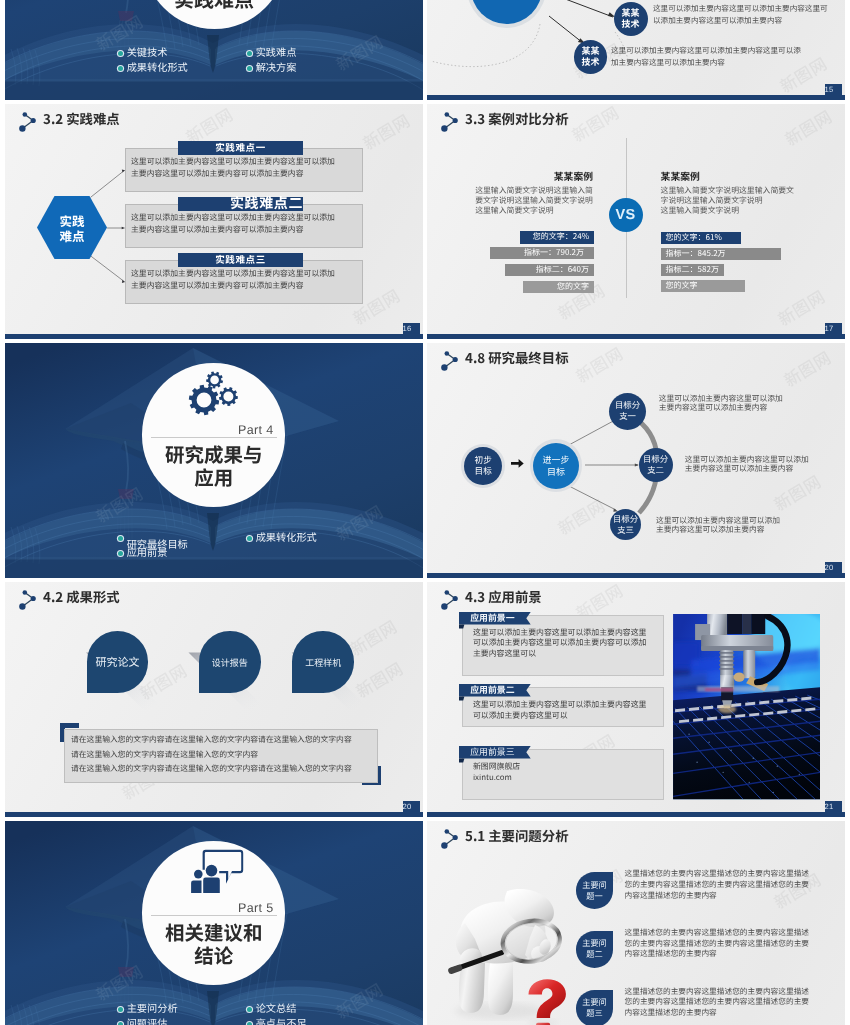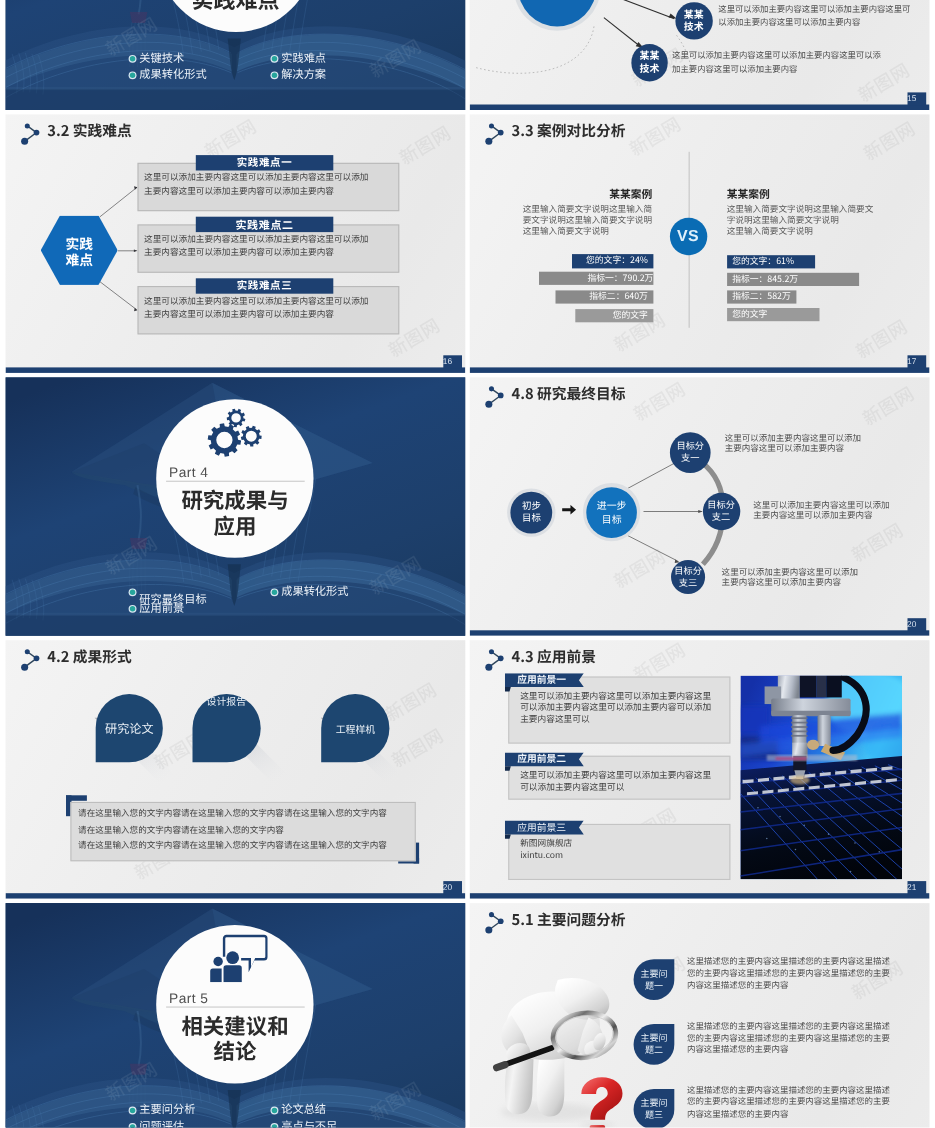--- a/index.html
+++ b/index.html
@@ -13,21 +13,21 @@
 .cs .botbar{position:absolute;left:0;right:0;bottom:0.3px;height:4.8px;background:#1d4071;}
 .pagenum{position:absolute;right:3.5px;bottom:4px;width:17px;height:12px;background:#1d4071;
   color:#dce6f2;font-size:7.6px;line-height:12px;text-align:left;letter-spacing:0.2px;z-index:4;}
 .hdr{position:absolute;left:10px;top:3.5px;display:flex;align-items:flex-start;}
 .hdr .ttl{font-size:13.4px;font-weight:bold;color:#2d2d2d;white-space:nowrap;margin-left:2px;
   font-family:"Noto Sans CJK SC","Liberation Sans",sans-serif;}
 
 
 .ds{background:#1c3c63;}
 .ds .circle{position:absolute;border-radius:50%;background:#fcfcfc;}
-.ds .part{position:absolute;text-align:left;color:#4f4f4f;font-size:12.5px;letter-spacing:0.4px;}
+.ds .part{position:absolute;text-align:right;color:#4f4f4f;font-size:12.5px;letter-spacing:0.4px;}
 .ds .hr{position:absolute;height:1px;background:#cacaca;}
 .ds .ctitle{position:absolute;text-align:center;color:#2b2b2b;font-weight:bold;line-height:1.2;
   white-space:pre-line;font-family:"Noto Sans CJK SC",sans-serif;}
 .ds .blt{position:absolute;color:#edf3f9;font-size:10.2px;white-space:nowrap;
   font-family:"Noto Sans CJK SC",sans-serif;}
 .ds .bdot{position:absolute;width:5.6px;height:5.6px;border-radius:50%;background:#27a69c;
   box-shadow:0 0 0 1.1px #dbe7f2;}
 
 
 .wm{position:absolute;color:rgba(150,150,150,0.13);font-size:16.5px;white-space:nowrap;
@@ -187,21 +187,21 @@
         <div class="cjk" style="color:#fff;font-weight:bold;font-size:12.5px;line-height:1.2;text-align:center;white-space:pre-line">实践
 难点</div>
       </div>
       <div style="position:absolute;left:0;top:37.5px;width:418px">
         <div style="position:absolute;left:120px;top:6px;width:238px;height:44px;background:#d9d9d9;border:1px solid #b9b9b9;box-sizing:border-box"></div>
         <div class="cjk" style="position:absolute;left:173px;top:-0.5px;width:125px;height:13.5px;background:#1d4071;color:#fff;font-size:9.5px;font-weight:bold;line-height:13.5px;text-align:center;letter-spacing:0.6px">实践难点一</div>
         <div class="cjk" style="position:absolute;left:126px;top:14px;width:205px;font-size:7.85px;line-height:1.62;color:#3f3f3f">这里可以添加主要内容这里可以添加主要内容这里可以添加主要内容这里可以添加主要内容可以添加主要内容</div>
       </div>
       <div style="position:absolute;left:0;top:93.5px;width:418px">
         <div style="position:absolute;left:120px;top:6px;width:238px;height:44px;background:#d9d9d9;border:1px solid #b9b9b9;box-sizing:border-box"></div>
-        <div class="cjk" style="position:absolute;left:173px;top:-0.5px;width:125px;height:13.5px;background:#1d4071;color:#fff;font-size:10px;font-weight:bold;line-height:13.5px;text-align:center;letter-spacing:0.6px">实践难点二</div>
+        <div class="cjk" style="position:absolute;left:173px;top:-0.5px;width:125px;height:13.5px;background:#1d4071;color:#fff;font-size:14px;font-weight:bold;line-height:13.5px;text-align:right;letter-spacing:0.6px">实践难点二</div>
         <div class="cjk" style="position:absolute;left:126px;top:14px;width:205px;font-size:7.85px;line-height:1.62;color:#3f3f3f">这里可以添加主要内容这里可以添加主要内容这里可以添加主要内容这里可以添加主要内容可以添加主要内容</div>
       </div>
       <div style="position:absolute;left:0;top:149.5px;width:418px">
         <div style="position:absolute;left:120px;top:6px;width:238px;height:44px;background:#d9d9d9;border:1px solid #b9b9b9;box-sizing:border-box"></div>
         <div class="cjk" style="position:absolute;left:173px;top:-0.5px;width:125px;height:13.5px;background:#1d4071;color:#fff;font-size:9.5px;font-weight:bold;line-height:13.5px;text-align:center;letter-spacing:0.6px">实践难点三</div>
         <div class="cjk" style="position:absolute;left:126px;top:14px;width:205px;font-size:7.85px;line-height:1.62;color:#3f3f3f">这里可以添加主要内容这里可以添加主要内容这里可以添加主要内容这里可以添加主要内容可以添加主要内容</div>
       </div>
       <div class="botbar"></div>
       <div class="pagenum">16</div>
     </div>
@@ -221,21 +221,21 @@
         <div class="ttl">3.3 案例对比分析</div>
       </div>
       <div style="position:absolute;left:198.5px;top:34px;width:1px;height:160px;background:#c5c5c5"></div>
       <div style="position:absolute;left:181.5px;top:94px;width:34px;height:34px;border-radius:50%;background:#0a6cb4;color:#dff0fb;font-size:14.5px;font-weight:bold;display:flex;align-items:center;justify-content:center;letter-spacing:0.3px">
         <span>VS</span>
       </div>
       <div class="cjk" style="position:absolute;left:66px;top:65px;width:100px;text-align:right;font-size:9.8px;font-weight:bold;color:#262626">某某案例</div>
       <div class="cjk" style="position:absolute;left:48.2px;top:82px;width:119px;font-size:7.85px;line-height:1.28;color:#585858;white-space:pre-line">这里输入简要文字说明这里输入简要文字说明这里输入简要文字说明
 这里输入简要文字说明</div>
       <div class="cjk" style="position:absolute;left:93.0px;top:127.4px;width:74.0px;height:12.3px;background:#1d4071;color:#fff;font-size:8px;line-height:12.3px;text-align:right;padding-right:5px;box-sizing:border-box">您的文字：24%</div>
-      <div class="cjk" style="position:absolute;left:63.0px;top:142.9px;width:104.0px;height:12.3px;background:#8a8a8a;color:#fff;font-size:8px;line-height:12.3px;text-align:right;padding-right:0;box-sizing:border-box">指标一：790.2万</div>
+      <div class="cjk" style="position:absolute;left:63.0px;top:142.9px;width:104.0px;height:12.3px;background:#8a8a8a;color:#fff;font-size:8px;line-height:12.3px;text-align:right;padding-right:10px;box-sizing:border-box">指标一：790.2万</div>
       <div class="cjk" style="position:absolute;left:78.0px;top:159.8px;width:89.0px;height:12.3px;background:#8a8a8a;color:#fff;font-size:8px;line-height:12.3px;text-align:right;padding-right:5px;box-sizing:border-box">指标二：640万</div>
       <div class="cjk" style="position:absolute;left:95.6px;top:176.8px;width:71.4px;height:12.3px;background:#9a9a9a;color:#fff;font-size:8px;line-height:12.3px;text-align:right;padding-right:5px;box-sizing:border-box">您的文字</div>
       <div class="cjk" style="position:absolute;left:233.6px;top:65px;font-size:9.8px;font-weight:bold;color:#262626">某某案例</div>
       <div class="cjk" style="position:absolute;left:233.6px;top:82px;width:135px;font-size:7.85px;line-height:1.28;color:#585858;white-space:pre-line">这里输入简要文字说明这里输入简要文字说明这里输入简要文字说明
 这里输入简要文字说明</div>
       <div class="cjk" style="position:absolute;left:233.6px;top:127.8px;width:80.6px;height:12.3px;background:#1d4071;color:#fff;font-size:8px;line-height:12.3px;text-align:left;padding-left:5px;box-sizing:border-box">您的文字：61%</div>
       <div class="cjk" style="position:absolute;left:233.6px;top:143.7px;width:120.7px;height:12.3px;background:#8a8a8a;color:#fff;font-size:8px;line-height:12.3px;text-align:left;padding-left:5px;box-sizing:border-box">指标一：845.2万</div>
       <div class="cjk" style="position:absolute;left:233.6px;top:159.9px;width:63.5px;height:12.3px;background:#8a8a8a;color:#fff;font-size:8px;line-height:12.3px;text-align:left;padding-left:5px;box-sizing:border-box">指标二：582万</div>
       <div class="cjk" style="position:absolute;left:233.6px;top:175.9px;width:84.8px;height:12.3px;background:#9a9a9a;color:#fff;font-size:8px;line-height:12.3px;text-align:left;padding-left:5px;box-sizing:border-box">您的文字</div>
       <div class="botbar"></div>
@@ -415,21 +415,21 @@
             <stop offset="1" stop-color="#dcdfe4" stop-opacity="0"></stop>
           </linearGradient>
         </defs>
         <path d="M81.0 70.5 L139.0 128.5 L160.0 128.5 L102.0 70.5 Z" fill="url(#shg)"></path>
         <path d="M183.5 70.5 L241.5 128.5 L262.5 128.5 L204.5 70.5 Z" fill="url(#shg)"></path>
         <path d="M286.6 70.5 L344.6 128.5 L365.6 128.5 L307.6 70.5 Z" fill="url(#shg)"></path>
       </svg>
       <div class="cjk" style="position:absolute;left:81.8px;top:49.3px;width:61.5px;height:61.5px;background:#1d4670;border-radius:50% 50% 50% 0;display:flex;align-items:center;justify-content:center">
         <span style="color:#eaf0f6;font-size:11px;white-space:nowrap">研究论文</span>
       </div>
-      <div class="cjk" style="position:absolute;left:170px;top:49.3px;width:61.5px;height:61.5px;background:#1d4670;border-radius:50% 50% 50% 0;display:flex;align-items:flex-start;justify-content:center">
+      <div class="cjk" style="position:absolute;left:194px;top:49.3px;width:61.5px;height:61.5px;background:#1d4670;border-radius:50% 50% 50% 0;display:flex;align-items:center;justify-content:center">
         <span style="color:#eaf0f6;font-size:9px;white-space:nowrap">设计报告</span>
       </div>
       <div class="cjk" style="position:absolute;left:287.40000000000003px;top:49.3px;width:61.5px;height:61.5px;background:#1d4670;border-radius:50% 50% 50% 0;display:flex;align-items:center;justify-content:center">
         <span style="color:#eaf0f6;font-size:9px;white-space:nowrap">工程样机</span>
       </div>
       <div style="position:absolute;left:55px;top:141px;width:19px;height:19px;border-left:5.8px solid #1d4071;border-top:5.8px solid #1d4071;box-sizing:border-box"></div>
       <div style="position:absolute;left:357px;top:184px;width:19px;height:19px;border-right:5.8px solid #1d4071;border-bottom:5.8px solid #1d4071;box-sizing:border-box"></div>
       <div style="position:absolute;left:58.6px;top:147px;width:314px;height:54px;background:#dcdcdc;border:1px solid #bebebe;box-sizing:border-box"></div>
       <div class="cjk" style="position:absolute;left:66px;top:152px;font-size:7.8px;line-height:1.6;color:#3d3d3d;white-space:nowrap">请在这里输入您的文字内容请在这里输入您的文字内容请在这里输入您的文字内容</div>
       <div class="cjk" style="position:absolute;left:66px;top:166.5px;font-size:7.8px;line-height:1.6;color:#3d3d3d;white-space:nowrap">请在这里输入您的文字内容请在这里输入您的文字内容</div>

